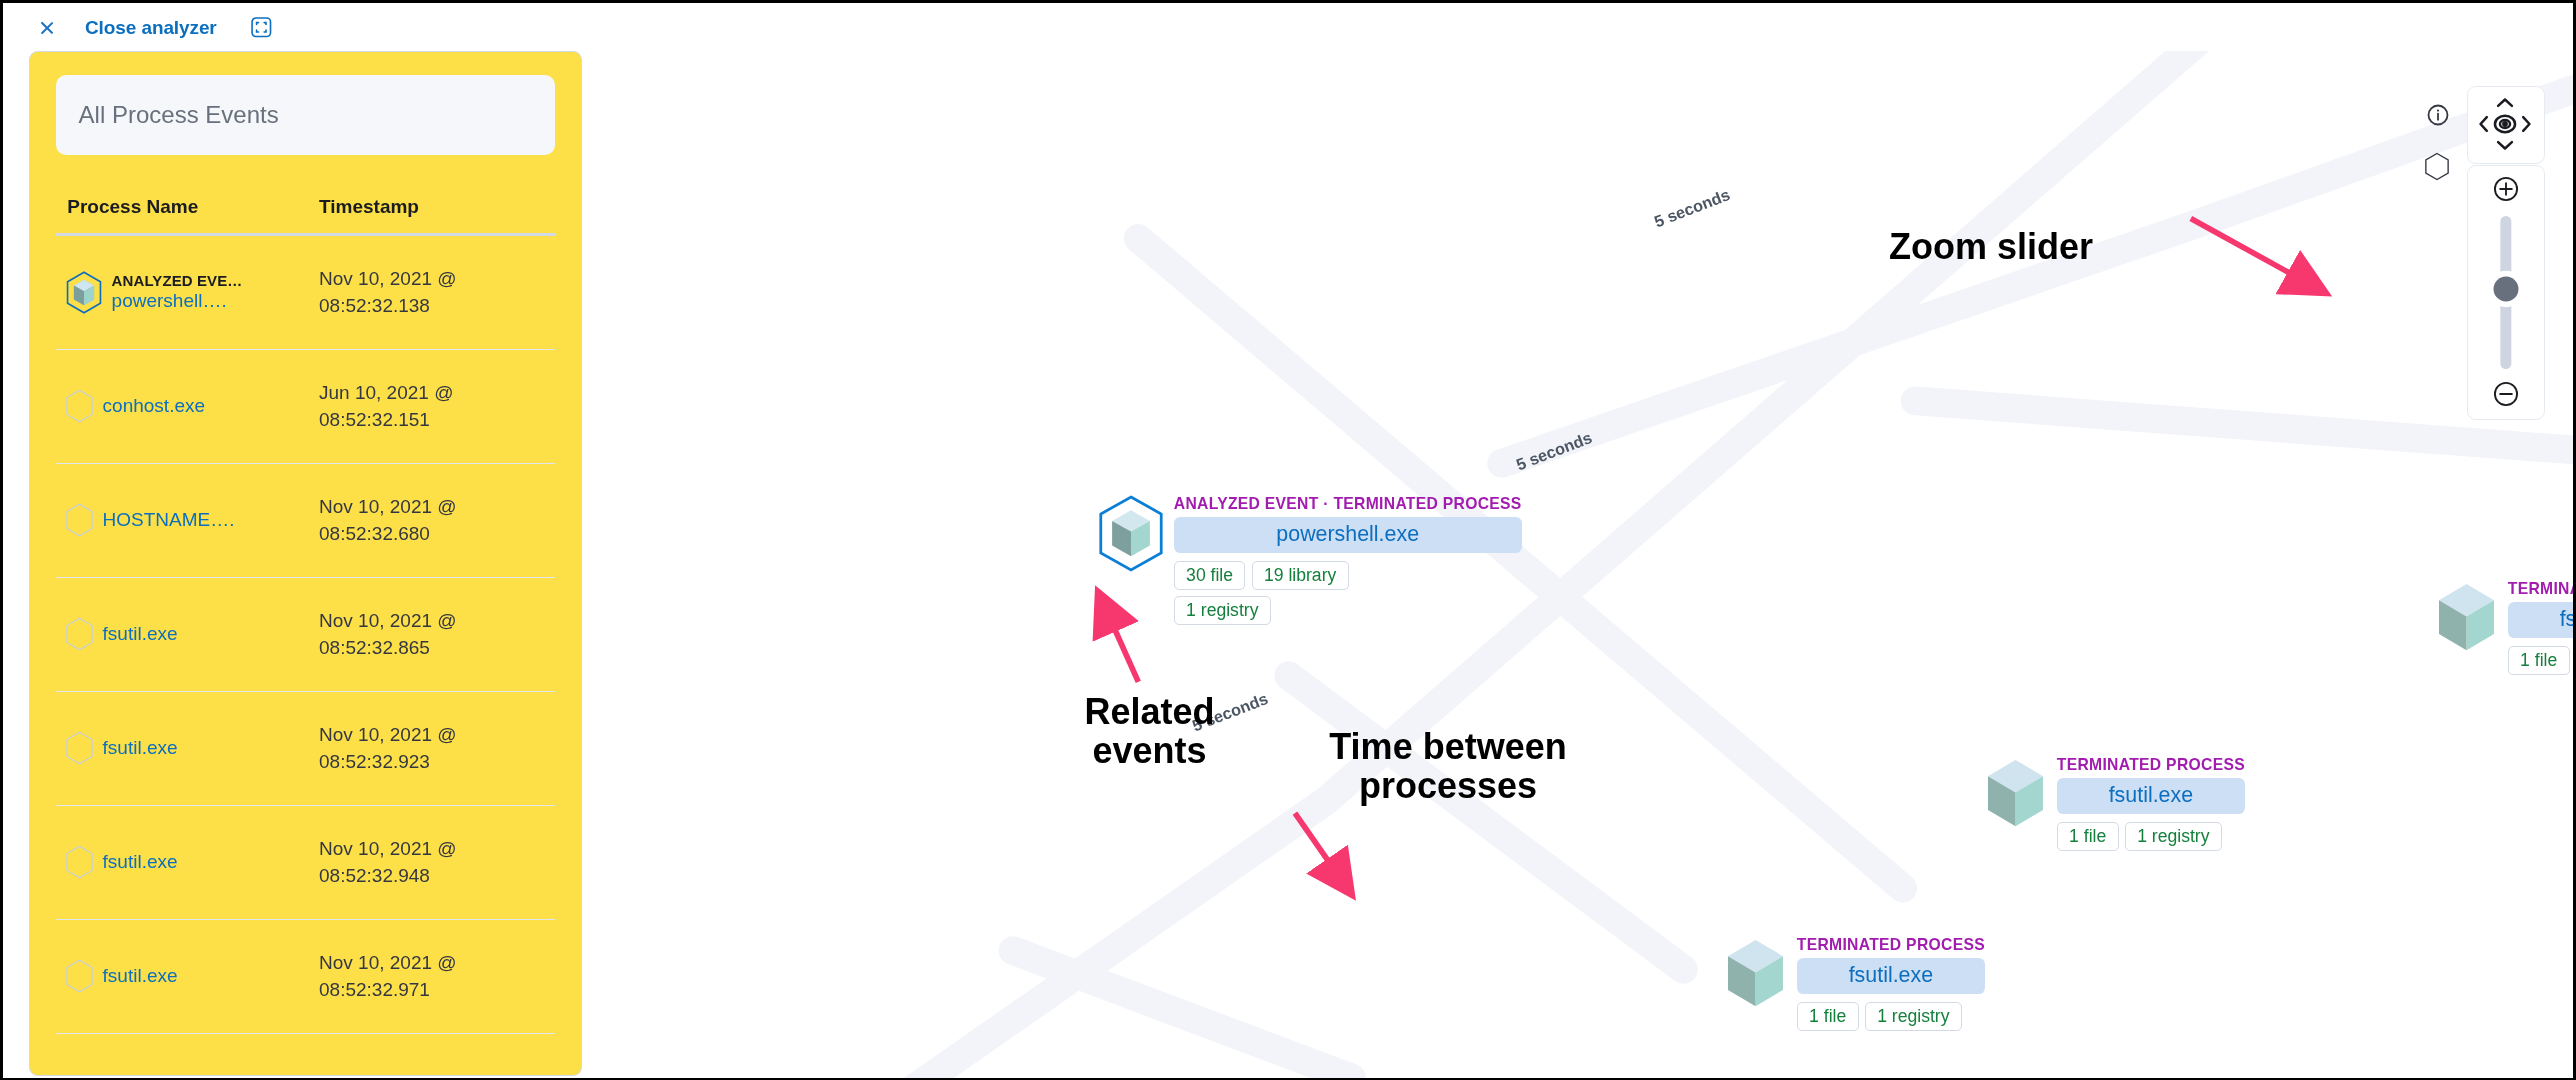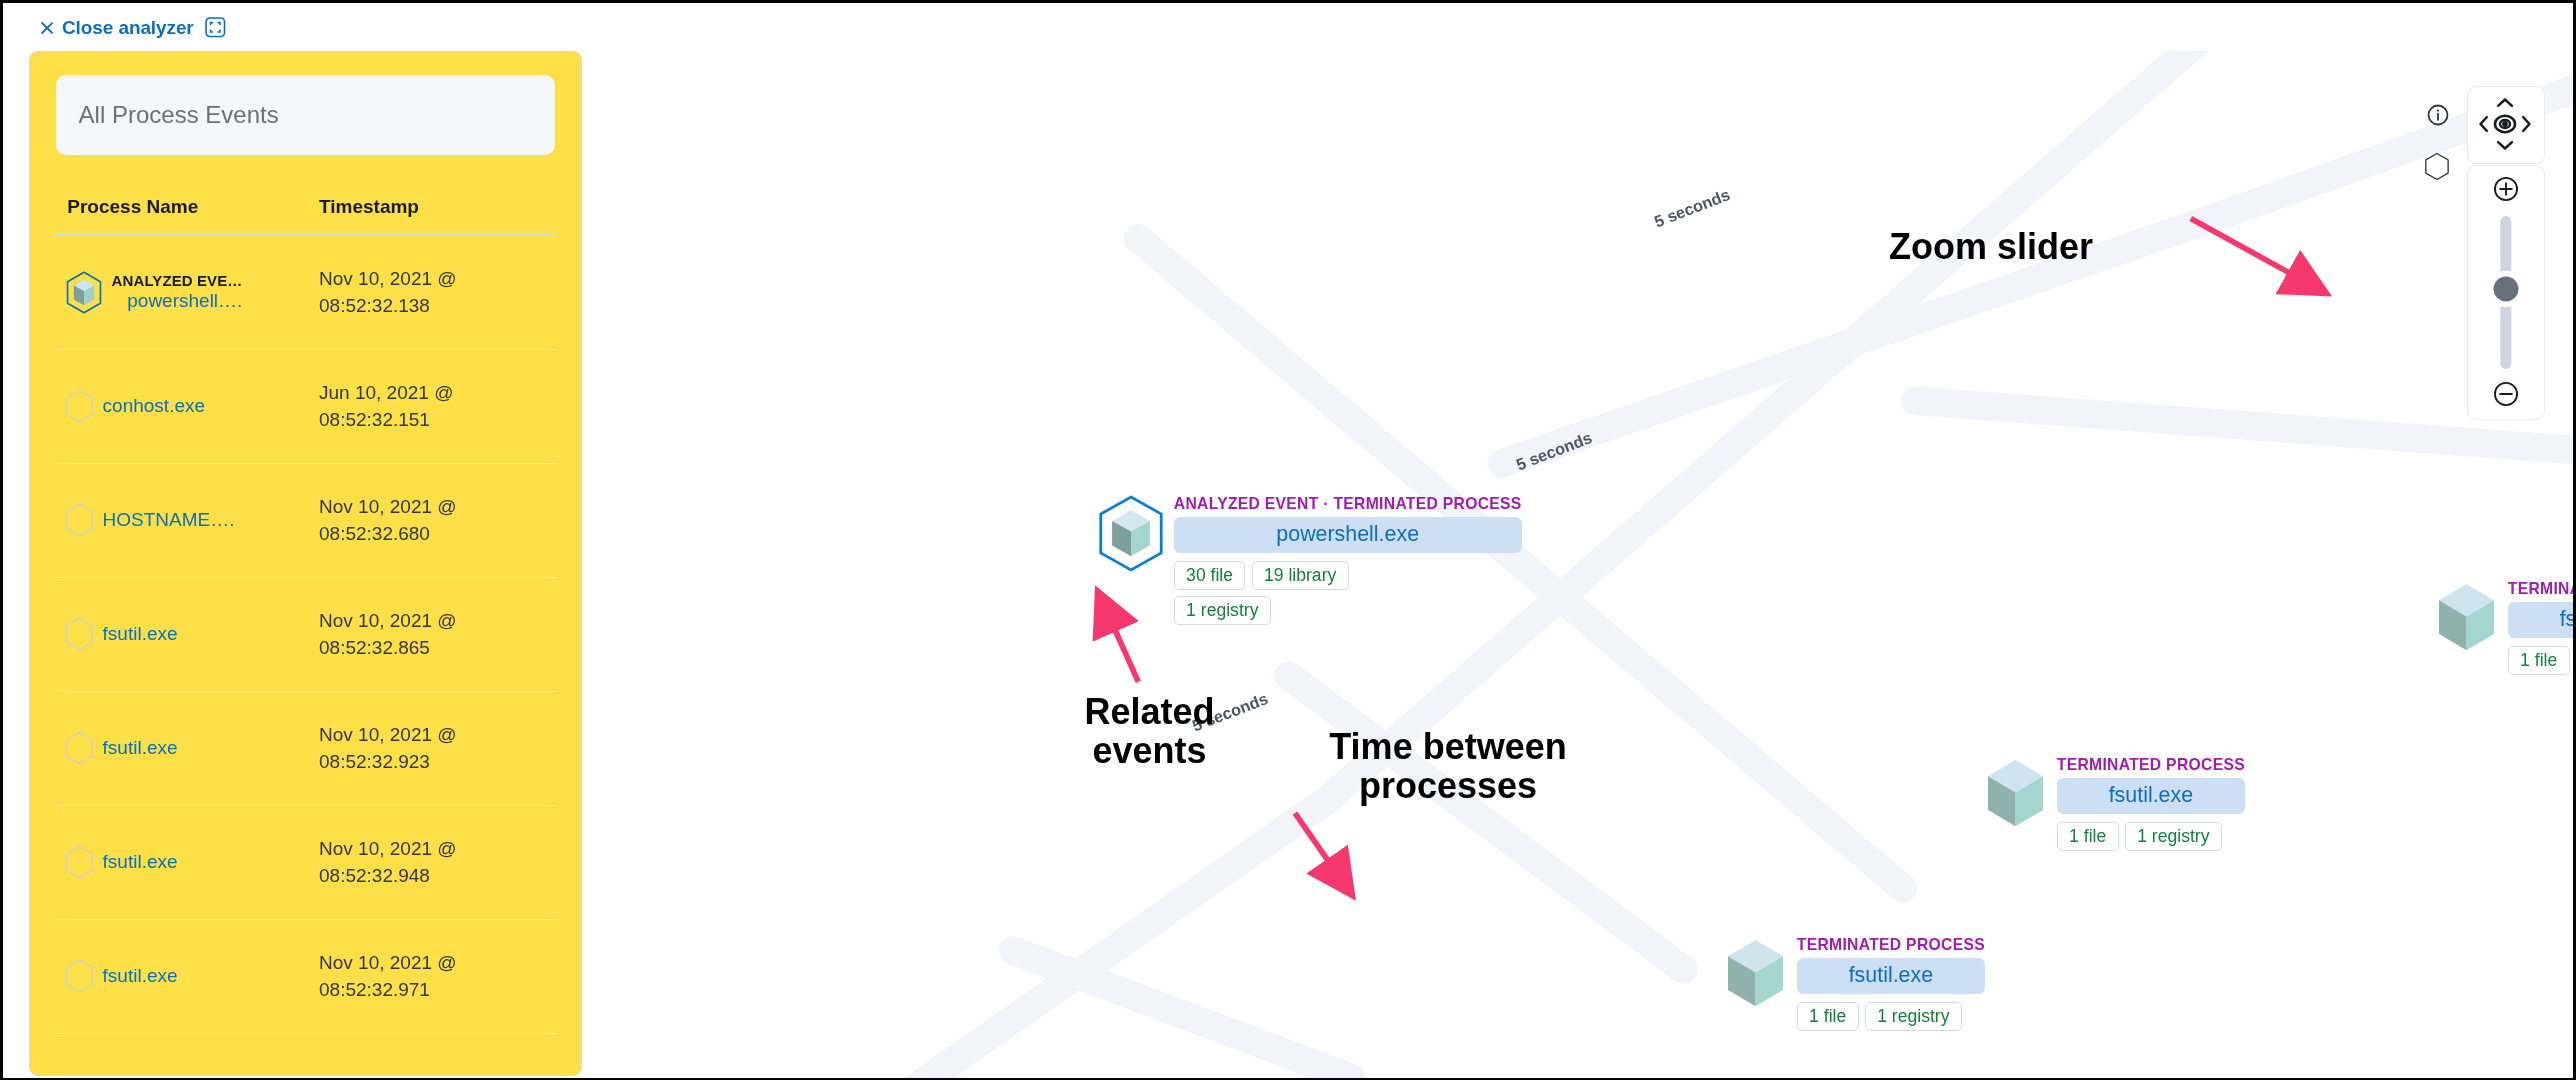--- a/index.html
+++ b/index.html
@@ -8,21 +8,21 @@
     font-family: "Liberation Sans", sans-serif;
     background: #ffffff;
     position: relative;
     overflow: hidden;
     border: 3.8px solid #000000;
   }
 
   
   #topbar {
     position: absolute; left: 0; top: 0; width: 100%; height: 49px;
-    display: flex; align-items: center; padding-left: 35px; gap: 5px;
+    display: flex; align-items: center; padding-left: 35px; gap: 28px;
     background: #fff;
   }
   .close-x {
     width: 19px; height: 19px; position: relative; flex: 0 0 auto; cursor: pointer;
   }
   .close-x::before, .close-x::after {
     content: ""; position: absolute; left: 1.3px; top: 8.8px; width: 16.3px; height: 1.9px;
     background: #1a73c4; border-radius: 1.3px;
   }
   .close-x::before { transform: rotate(45deg); }
@@ -58,21 +58,21 @@
   #thead .th.c2 { flex: 1; }
 
   .trow {
     display: flex; align-items: center; min-height: 114px;
     border-bottom: 1.9px solid #e3e8f0;
   }
   .trow .c1 {
     width: 263px; display: flex; align-items: center; gap: 8.8px; padding-left: 8.8px;
   }
   .trow .c2 { flex: 1; font-size: 19px; color: #343741; line-height: 1.45; }
-  .proc-names { display: flex; flex-direction: column; gap: 1.3px; text-align: right; }
+  .proc-names { display: flex; flex-direction: column; gap: 1.3px; }
   .proc-kicker {
     font-size: 15px; font-weight: 700; color: #1a1c21; letter-spacing: 0.1px;
     white-space: nowrap;
   }
   .proc-link { font-size: 19px; color: #0b6ebf; cursor: pointer; white-space: nowrap; }
 
   .hex-plain { width: 29px; height: 34px; flex: 0 0 auto; }
   .cube-badge { width: 38px; height: 43px; flex: 0 0 auto; position: relative; }
 
   

